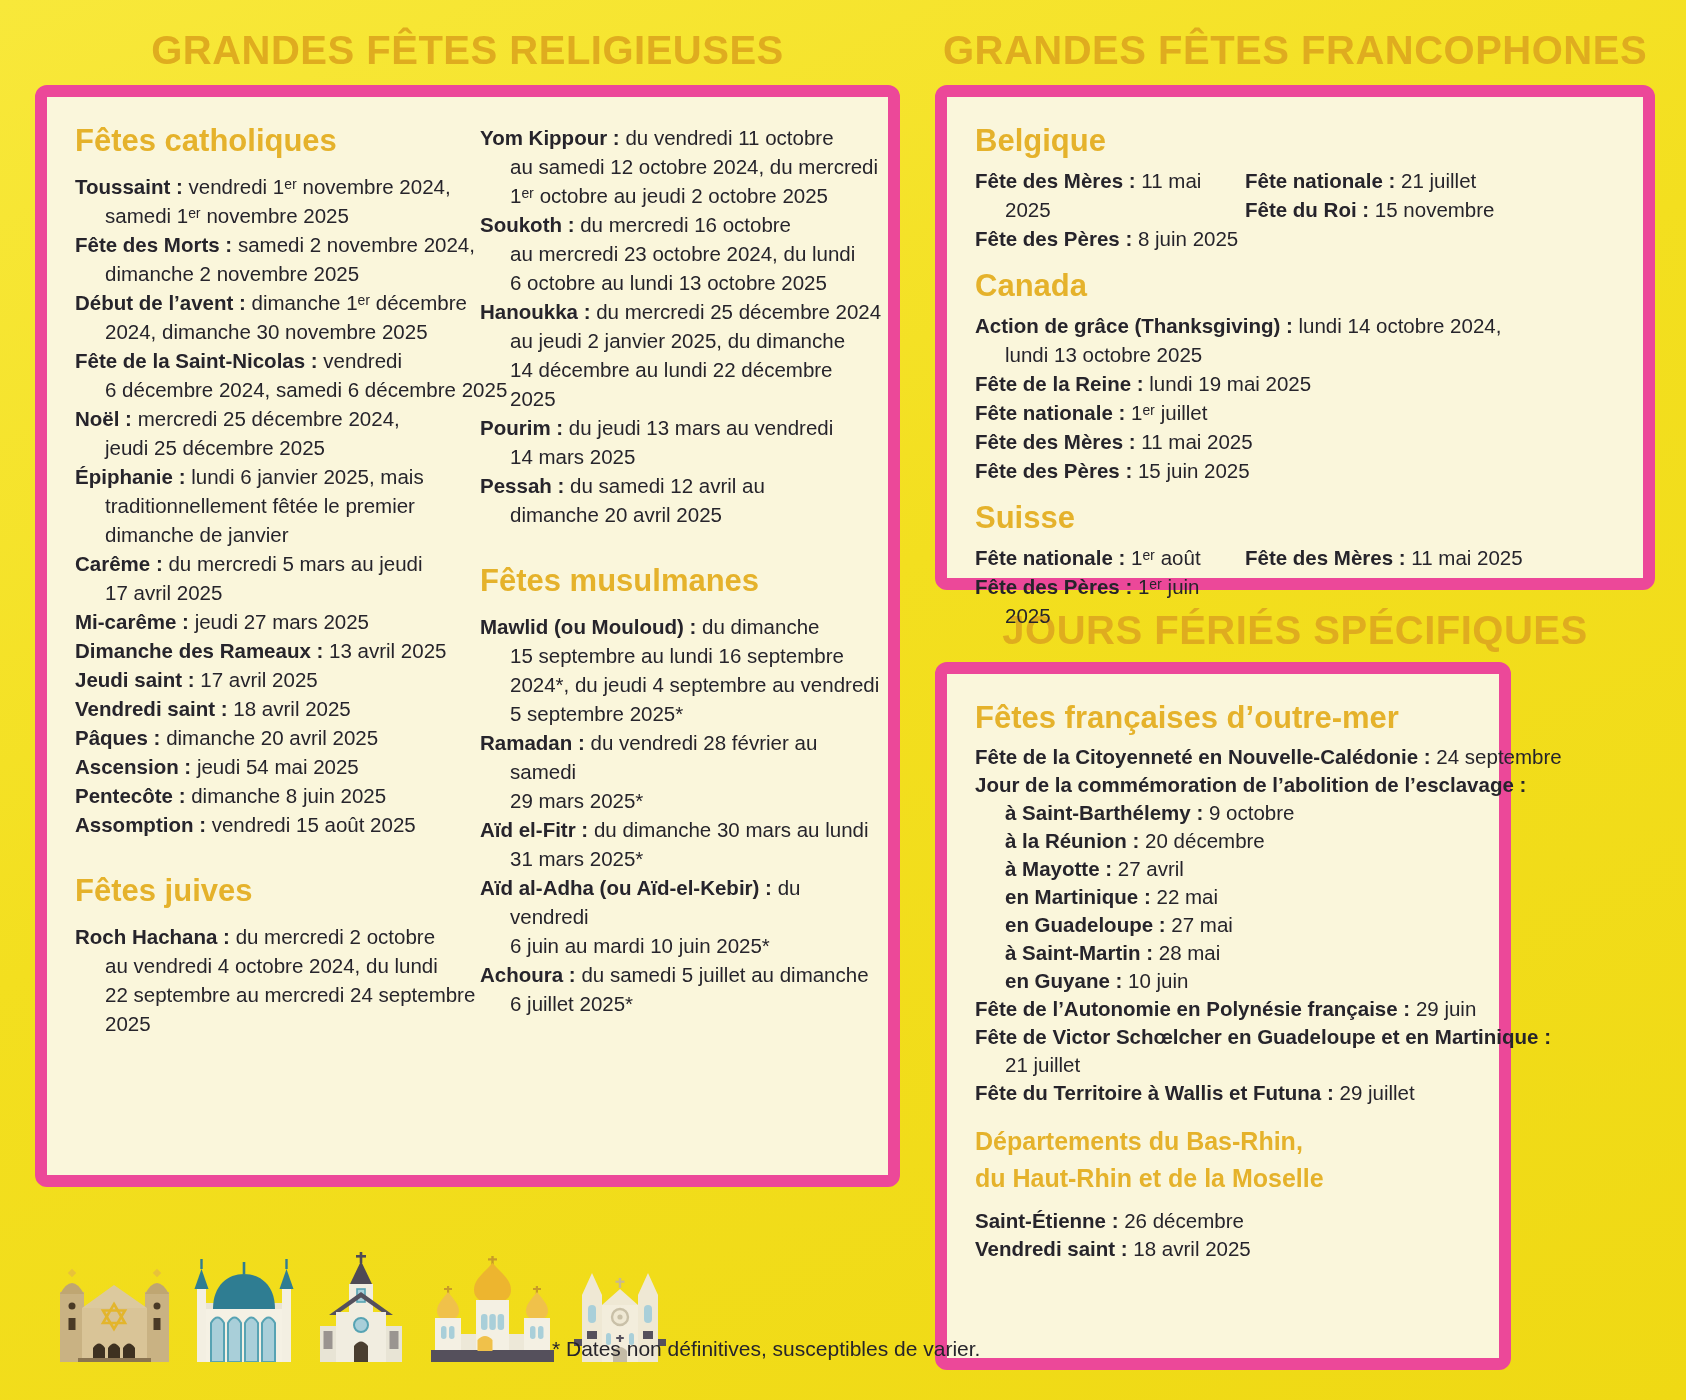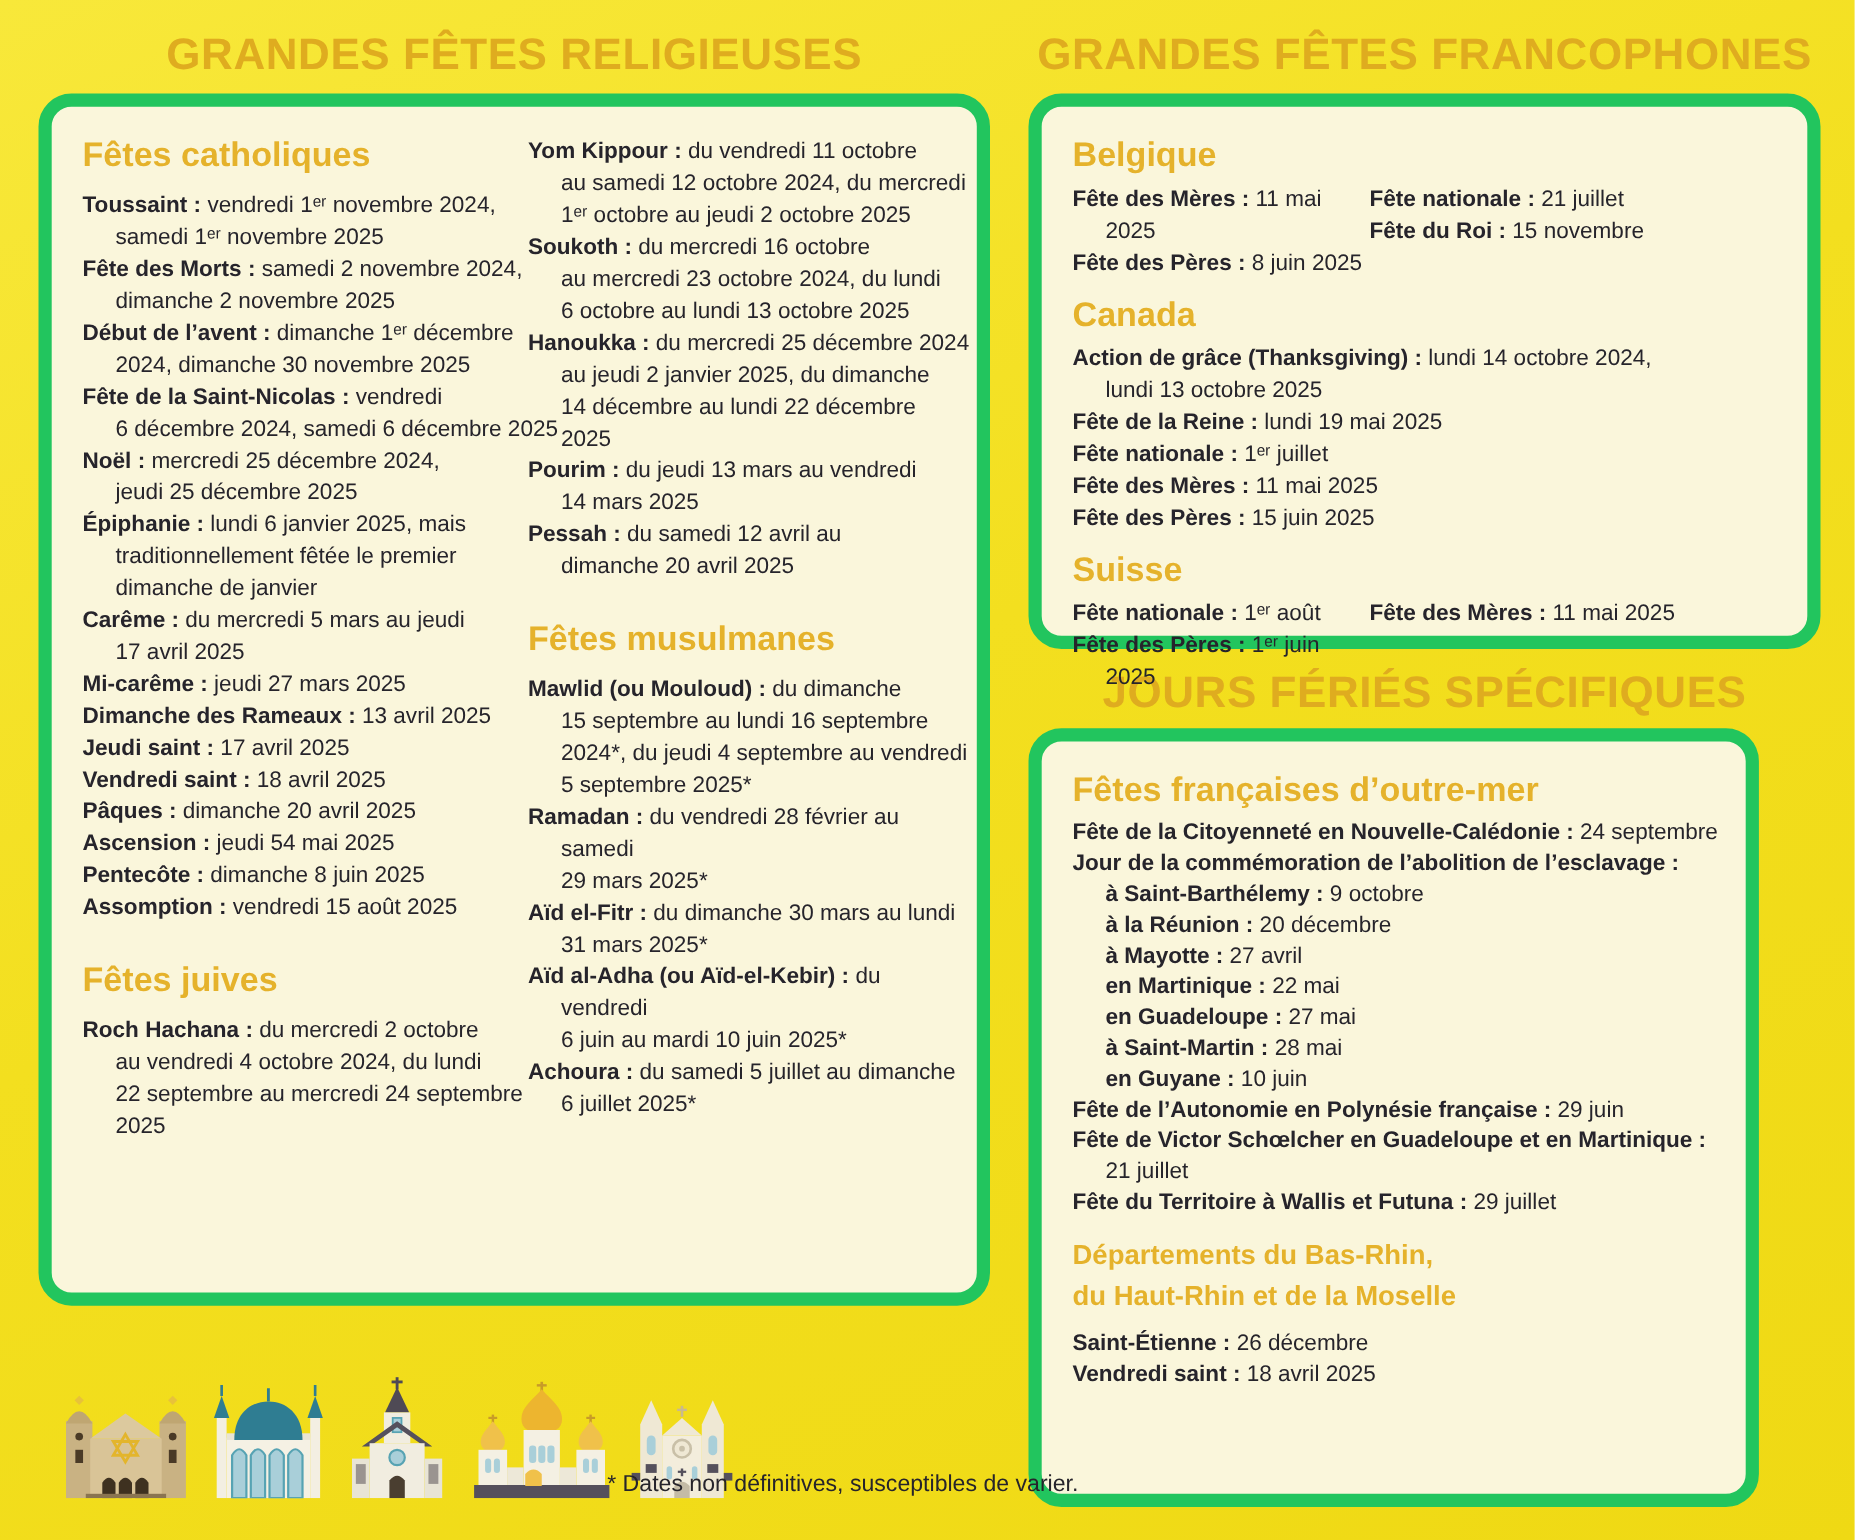--- a/index.html
+++ b/index.html
@@ -11,26 +11,26 @@
   }
   .big-title{
     position:absolute;margin:0;text-align:center;
     font-size:40px;font-weight:bold;letter-spacing:.5px;
     color:#DFAC1F;white-space:nowrap;
   }
   .t1{left:35px;width:865px;top:28px;}
   .t2{left:935px;width:720px;top:28px;}
   .t3{left:935px;width:720px;top:608px;}
   .panel{
-    position:absolute;background:#FAF6DB;border:12px solid #22c55e;
-    border-radius:30px;box-sizing:border-box;
+    position:absolute;background:#FAF6DB;border:12px solid #ec4899;
+    border-radius:12px;box-sizing:border-box;
   }
   .left-panel{left:35px;top:85px;width:865px;height:1102px;}
   .right-top{left:935px;top:85px;width:720px;height:505px;}
-  .right-bottom{left:935px;top:662px;width:664px;height:708px;}
+  .right-bottom{left:935px;top:662px;width:576px;height:708px;}
   .col{position:absolute;top:0;}
   .col1{left:28px;width:440px;padding-top:26px;}
   .col2{left:433px;width:402px;padding-top:26px;}
   h2{
     margin:0 0 13px 0;font-size:31px;line-height:36px;
     font-weight:bold;color:#E5B22B;
   }
   h2.mt{margin-top:34px;}
   .entry{
     font-size:20.5px;line-height:29px;

